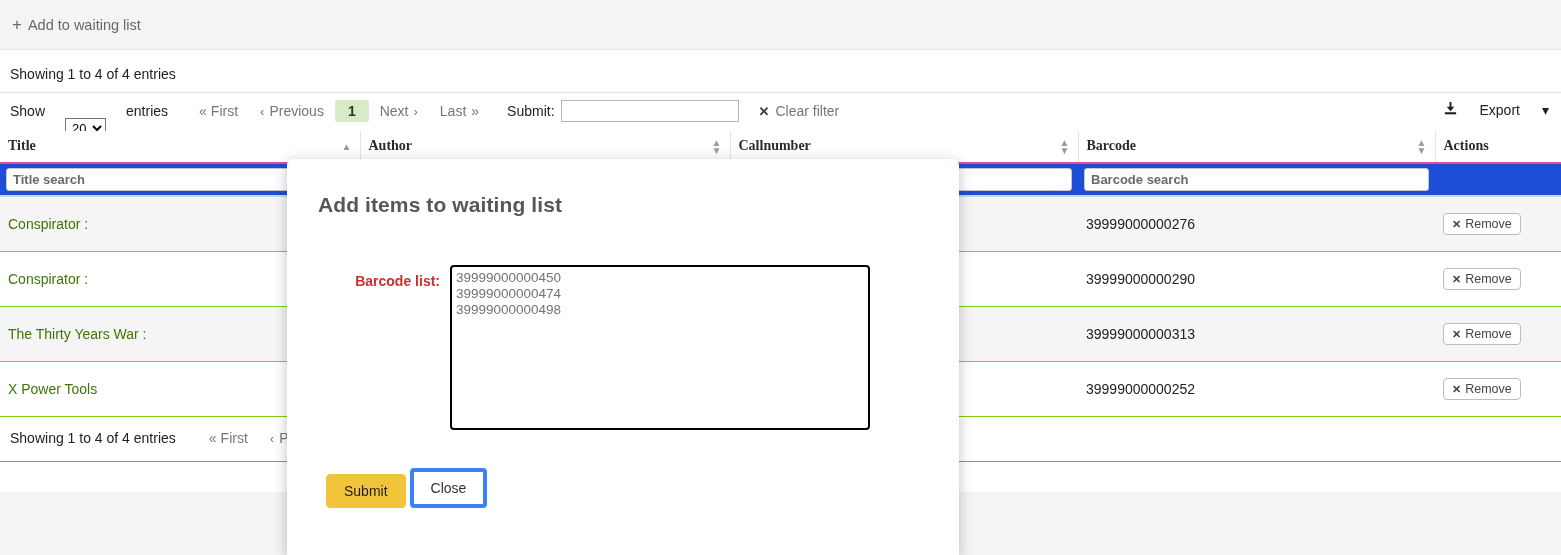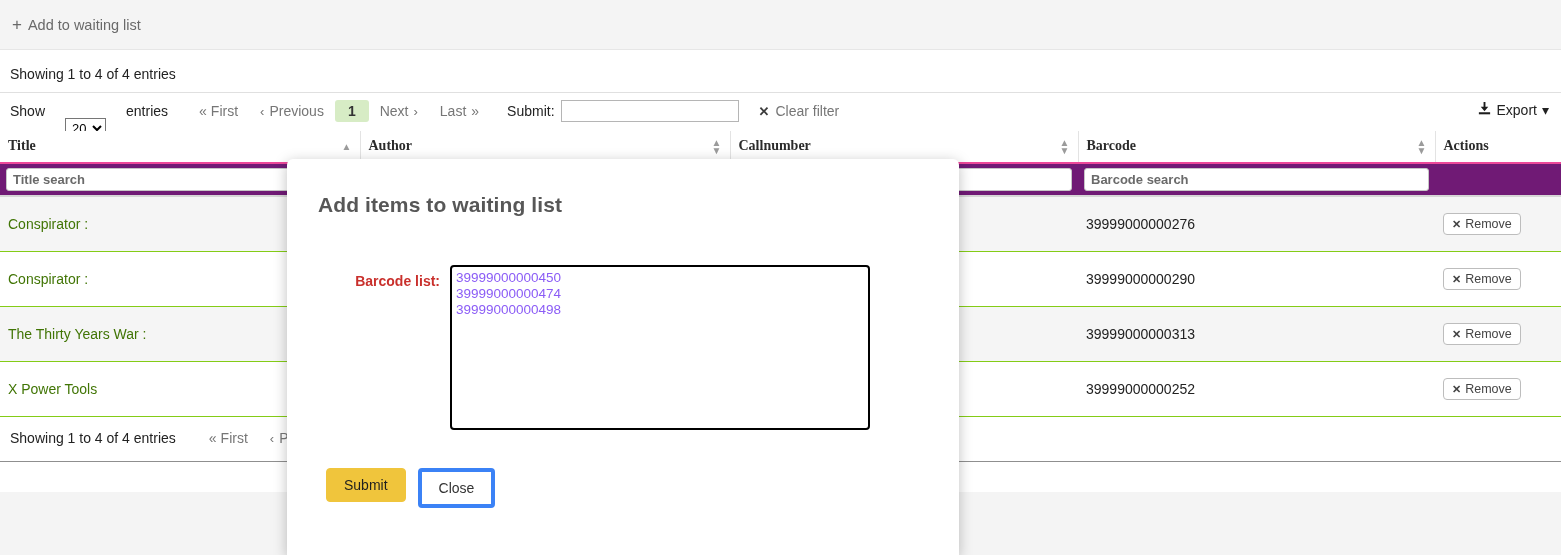--- a/index.html
+++ b/index.html
@@ -85,21 +85,21 @@
   }
   .clear-filter {
     margin-left: 20px; color: #767676; font-size: 14px;
     display: inline-flex; align-items: center; gap: 6px; cursor: pointer;
     text-decoration: none;
   }
   .xmark { font-weight: bold; font-size: 13px; color: #3b3b3b;}
 
   .export-wrap {
     position: absolute; right: 12px; top: 8px;
-    display: inline-flex; align-items: center; gap: 5px;
+    display: inline-flex; align-items: center; gap: 22px;
     color: #222; font-size: 14px; cursor: pointer;
     font-weight: normal;
   }
   .dl-ico { display:inline-block; }
 
   
   table.dt { width: 100%; border-collapse: collapse; table-layout: fixed; }
   table.dt th {
     font-size: 14px; color: #2b2b2b; font-weight: bold;
     text-align: left; padding: 7px 8px 8px 8px;
@@ -111,21 +111,21 @@
   }
   table.dt th:first-child { border-left: none; }
   .sort-ico {
     position: absolute; right: 8px; top: 50%; transform: translateY(-50%);
     color: #9b9b9b; font-size: 10px; line-height: 8px;
     display: flex; flex-direction: column; align-items:center;
   }
   table.dt td.filtercell {
     padding: 4px 6px;
     border-bottom: 2px solid #d6d6d6;
-    background: #701a75;
+    background: #1d4ed8;
   }
   table.dt td.filtercell input {
     width: 100%; height: 23px;
     border: 1px solid #c6c6c6; border-radius: 3px;
     font-family: "Liberation Sans", sans-serif;
     font-size: 13px; font-weight: bold; color: #555;
     padding: 2px 6px; background: #fff;
   }
   table.dt td.filtercell input::placeholder { color:#6a6a6a; font-weight:bold; opacity:1;}
   table.dt tbody tr.odd td { background: #f5f5f5; }
@@ -176,30 +176,30 @@
   .bc-label {
     color: #c9302c; font-weight: bold; font-size: 14px;
     width: 163px; text-align: right; padding-right: 10px;
     padding-top: 8px;
     padding-left: 32px;
   }
   .bc-textarea {
     width: 420px; height: 165px;
     border: 2px solid #000; border-radius: 4px;
     font-family: "Liberation Sans", sans-serif;
-    font-size: 13.5px; color: #8b5cf6;
+    font-size: 13.5px; color: #737373;
     padding: 3px 4px; resize: none; outline: none;
     line-height: 16px;
     background: #fff;
   }
   .modal-footer {
     position: absolute; left: 0; bottom: 0;
     width: 100%;
     padding: 0 0 47px 39px;
-    display: flex; gap: 12px; align-items: flex-start;
+    display: flex; gap: 4px; align-items: flex-end;
   }
   .btn-submit {
     background: #f0c53c; border: 1px solid #f0c53c;
     color: #1f1f1f; font-size: 14px;
     padding: 8px 17px; border-radius: 4px; cursor: pointer;
     font-family: "Liberation Sans", sans-serif;
   }
   .btn-close {
     background: #fff; border: 4px solid #3b82f6;
     color: #333; font-size: 14px;

